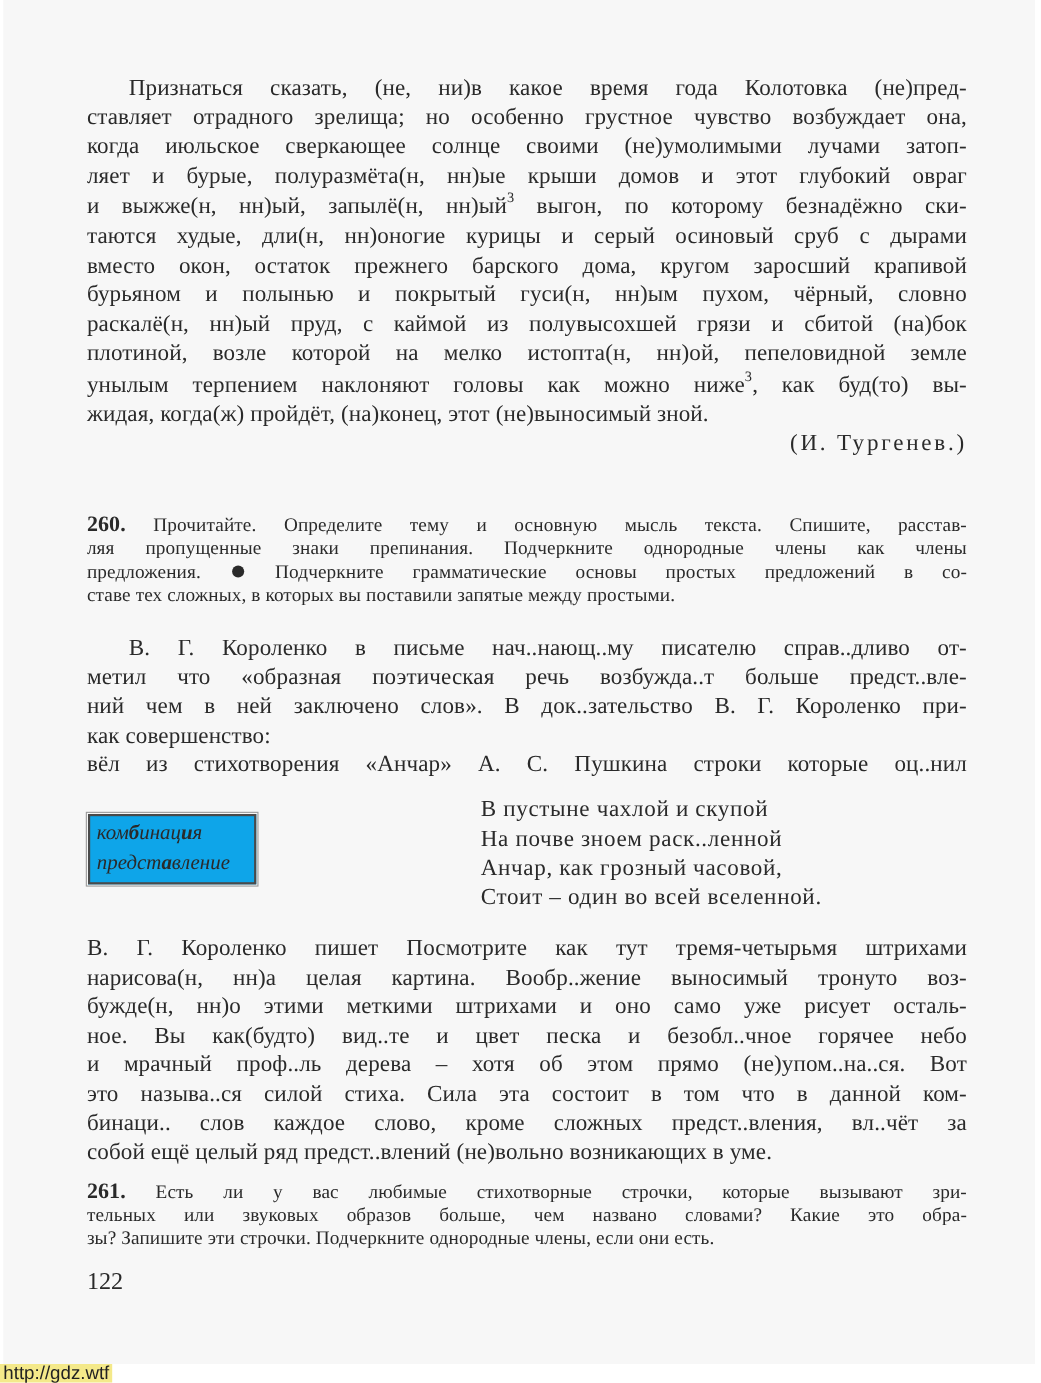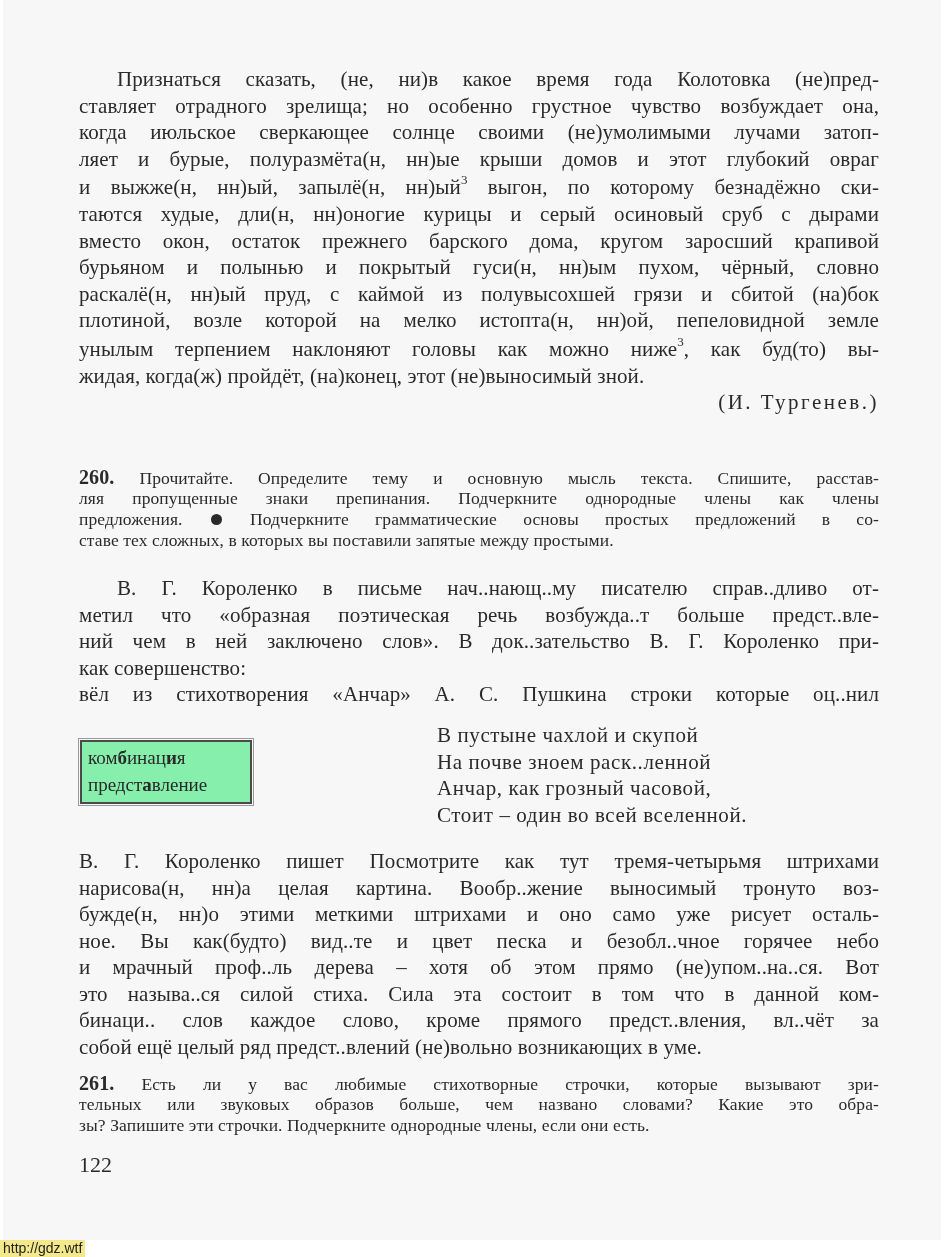--- a/index.html
+++ b/index.html
@@ -70,26 +70,27 @@
       height: 11px;
       border-radius: 50%;
       background: #2a2a2a;
       vertical-align: middle;
       margin: 0 2px 3px 2px;
     }
     .word-box {
       position: absolute;
       left: 77px;
       top: 740px;
-      width: 172px;
+      width: 153px;
       height: 64px;
       border: 2px solid #4a4a4a;
       outline: 1px solid #9a9a9a;
       outline-offset: 1px;
-      background: #86efac;
+      background: #0ea5e9;
+      font-style: italic;
       font-size: 19px;
       padding: 2px 0 0 6px;
       box-sizing: border-box;
     }
     .word-box div {
       height: 27px;
       line-height: 27px;
       white-space: nowrap;
     }
     .word-box b {
@@ -116,21 +117,21 @@
       text-align: right;
     }
     .watermark {
       position: absolute;
       left: 0;
       top: 1240px;
       height: 17px;
       padding: 0 3px;
       background: #f4e98a;
       font-family: "Liberation Sans", "DejaVu Sans", sans-serif;
-      font-size: 14px;
+      font-size: 17px;
       line-height: 17px;
       color: #222;
     }
   </style>
 </head>
 <body>
 
 <div class="page">
 
   <div class="text-block" style="top:66px;">
@@ -187,21 +188,21 @@
     <div class="pline">Стоит – один во всей вселенной.</div>
   </div>
 
   <div class="text-block" style="top:848px;">
     <span class="line">В. Г. Короленко пишет Посмотрите как тут тремя-четырьмя штрихами</span>
     <span class="line">нарисова(н, нн)а целая картина. Вообр..жение выносимый тронуто воз-</span>
     <span class="line">бужде(н, нн)о этими меткими штрихами и оно само уже рисует осталь-</span>
     <span class="line">ное. Вы как(будто) вид..те и цвет песка и безобл..чное горячее небо</span>
     <span class="line">и мрачный проф..ль дерева – хотя об этом прямо (не)упом..на..ся. Вот</span>
     <span class="line">это называ..ся силой стиха. Сила эта состоит в том что в данной ком-</span>
-    <span class="line">бинаци.. слов каждое слово, кроме прямого предст..вления, вл..чёт за</span>
+    <span class="line">бинаци.. слов каждое слово, кроме сложных предст..вления, вл..чёт за</span>
     <span class="line last">собой ещё целый ряд предст..влений (не)вольно возникающих в уме.</span>
   </div>
 
   <div class="text-block task" style="top:1073px;">
     <span class="line">
       <span class="task-num">261.</span>
       <span>Есть ли у вас любимые стихотворные строчки, которые вызывают зри-</span>
     </span>
     <span class="line">тельных или звуковых образов больше, чем названо словами? Какие это обра-</span>
     <span class="line last">зы? Запишите эти строчки. Подчеркните однородные члены, если они есть.</span>

